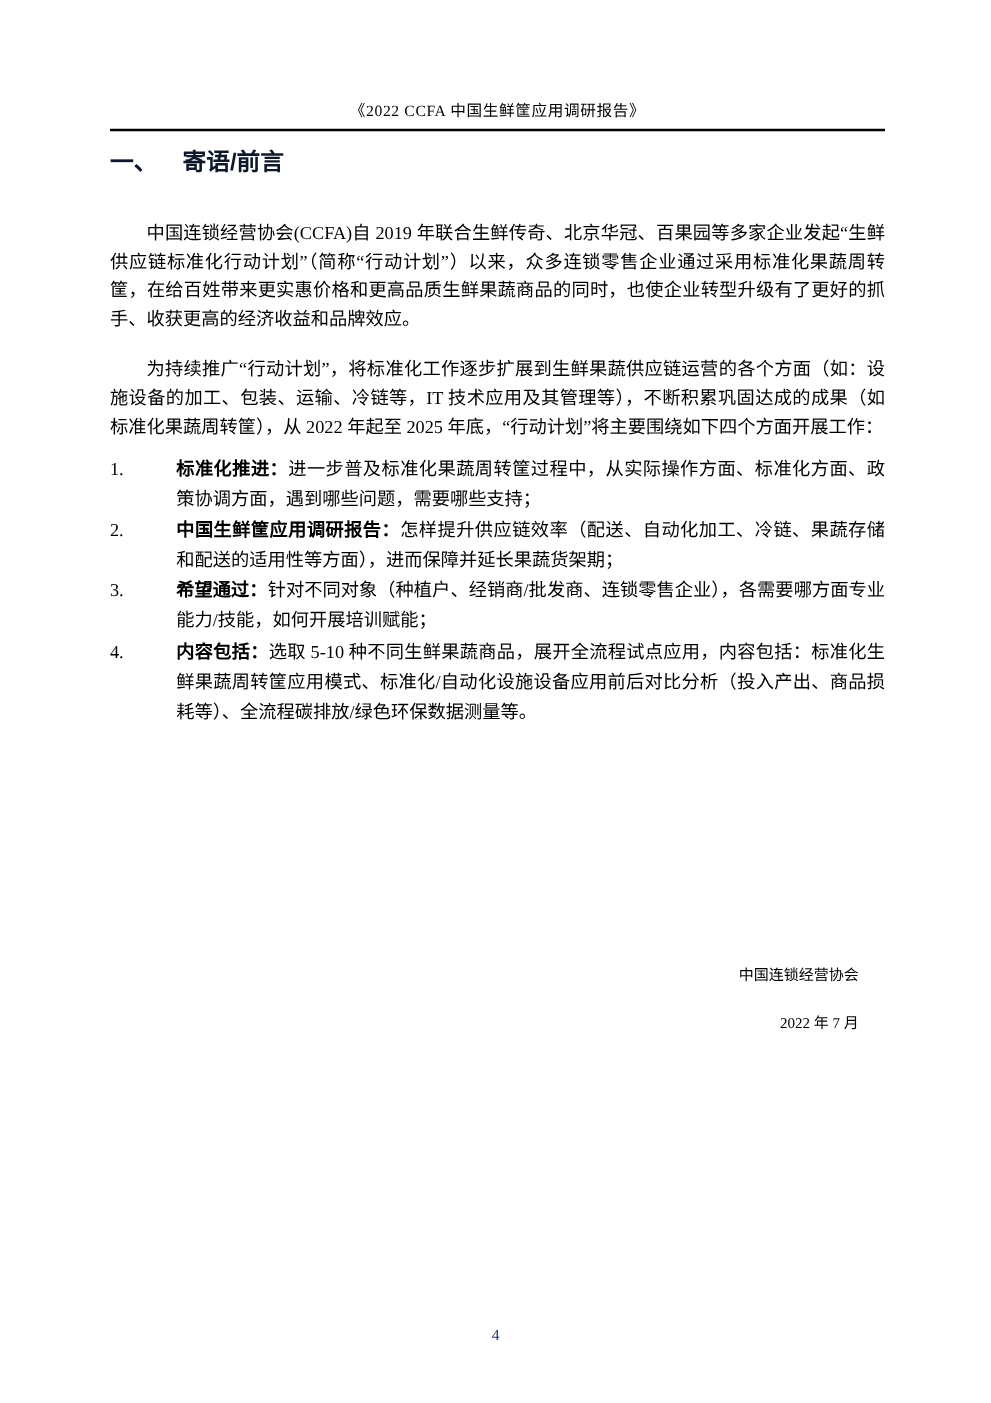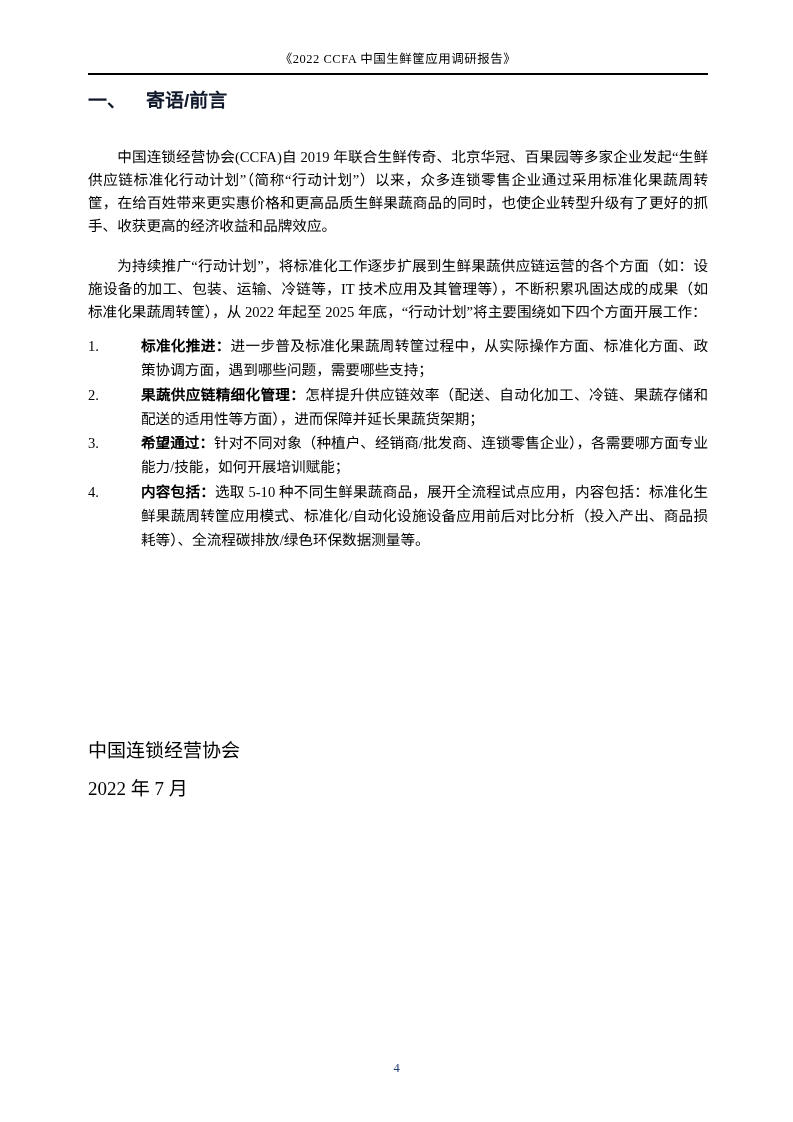--- a/index.html
+++ b/index.html
@@ -13,21 +13,21 @@
     height: 1122px;
     margin: 0 auto;
     background: #ffffff;
     box-sizing: border-box;
     padding: 0 85px 0 88px;
     font-family: "Liberation Serif", "DejaVu Serif", serif;
     color: #000000;
     overflow: hidden;
   }
   .doc-header-title {
-    padding-top: 50px;
+    padding-top: 80px;
     text-align: center;
     font-size: 12.5px;
     line-height: 18px;
     letter-spacing: 0.5px;
   }
   .doc-header-rule {
     margin-top: 5px;
     border: none;
     border-top: 2px solid #000000;
     height: 0;
@@ -65,22 +65,22 @@
   }
   .action-list .li-num {
     flex: 0 0 22px;
     width: 22px;
   }
   .action-list .li-body { flex: 1; margin-left: 31px; }
   .action-list .li-label { font-weight: bold; }
   .signature-block {
     margin-top: 186px;
     padding-right: 21px;
-    text-align: left;
-    font-size: 19px;
+    text-align: right;
+    font-size: 12px;
     line-height: 23px;
   }
   .signature-org { margin: 0 0 15px 0; }
   .signature-date { margin: 0; }
   .page-footer {
     position: absolute;
     left: 0;
     right: 0;
     bottom: 46px;
     text-align: center;
@@ -105,21 +105,21 @@
 
   <p class="para tight">为持续推广“行动计划”，将标准化工作逐步扩展到生鲜果蔬供应链运营的各个方面（如：设施设备的加工、包装、运输、冷链等，IT 技术应用及其管理等），不断积累巩固达成的成果（如标准化果蔬周转筐），从 2022 年起至 2025 年底，“行动计划”将主要围绕如下四个方面开展工作：</p>
 
   <ol class="action-list">
     <li>
       <span class="li-num">1.</span>
       <span class="li-body"><b class="li-label">标准化推进：</b><span>进一步普及标准化果蔬周转筐过程中，从实际操作方面、标准化方面、政策协调方面，遇到哪些问题，需要哪些支持；</span></span>
     </li>
     <li>
       <span class="li-num">2.</span>
-      <span class="li-body"><b class="li-label">果蔬供应链精细化管理：</b><span>怎样提升供应链效率（配送、自动化加工、冷链、果蔬存储和配送的适用性等方面），进而保障并延长果蔬货架期；</span></span>
+      <span class="li-body"><b class="li-label">中国生鲜筐应用调研报告：</b><span>怎样提升供应链效率（配送、自动化加工、冷链、果蔬存储和配送的适用性等方面），进而保障并延长果蔬货架期；</span></span>
     </li>
     <li>
       <span class="li-num">3.</span>
       <span class="li-body"><b class="li-label">希望通过：</b><span>针对不同对象（种植户、经销商/批发商、连锁零售企业），各需要哪方面专业能力/技能，如何开展培训赋能；</span></span>
     </li>
     <li>
       <span class="li-num">4.</span>
       <span class="li-body"><b class="li-label">内容包括：</b><span>选取 5-10 种不同生鲜果蔬商品，展开全流程试点应用，内容包括：标准化生鲜果蔬周转筐应用模式、标准化/自动化设施设备应用前后对比分析（投入产出、商品损耗等）、全流程碳排放/绿色环保数据测量等。</span></span>
     </li>
   </ol>

